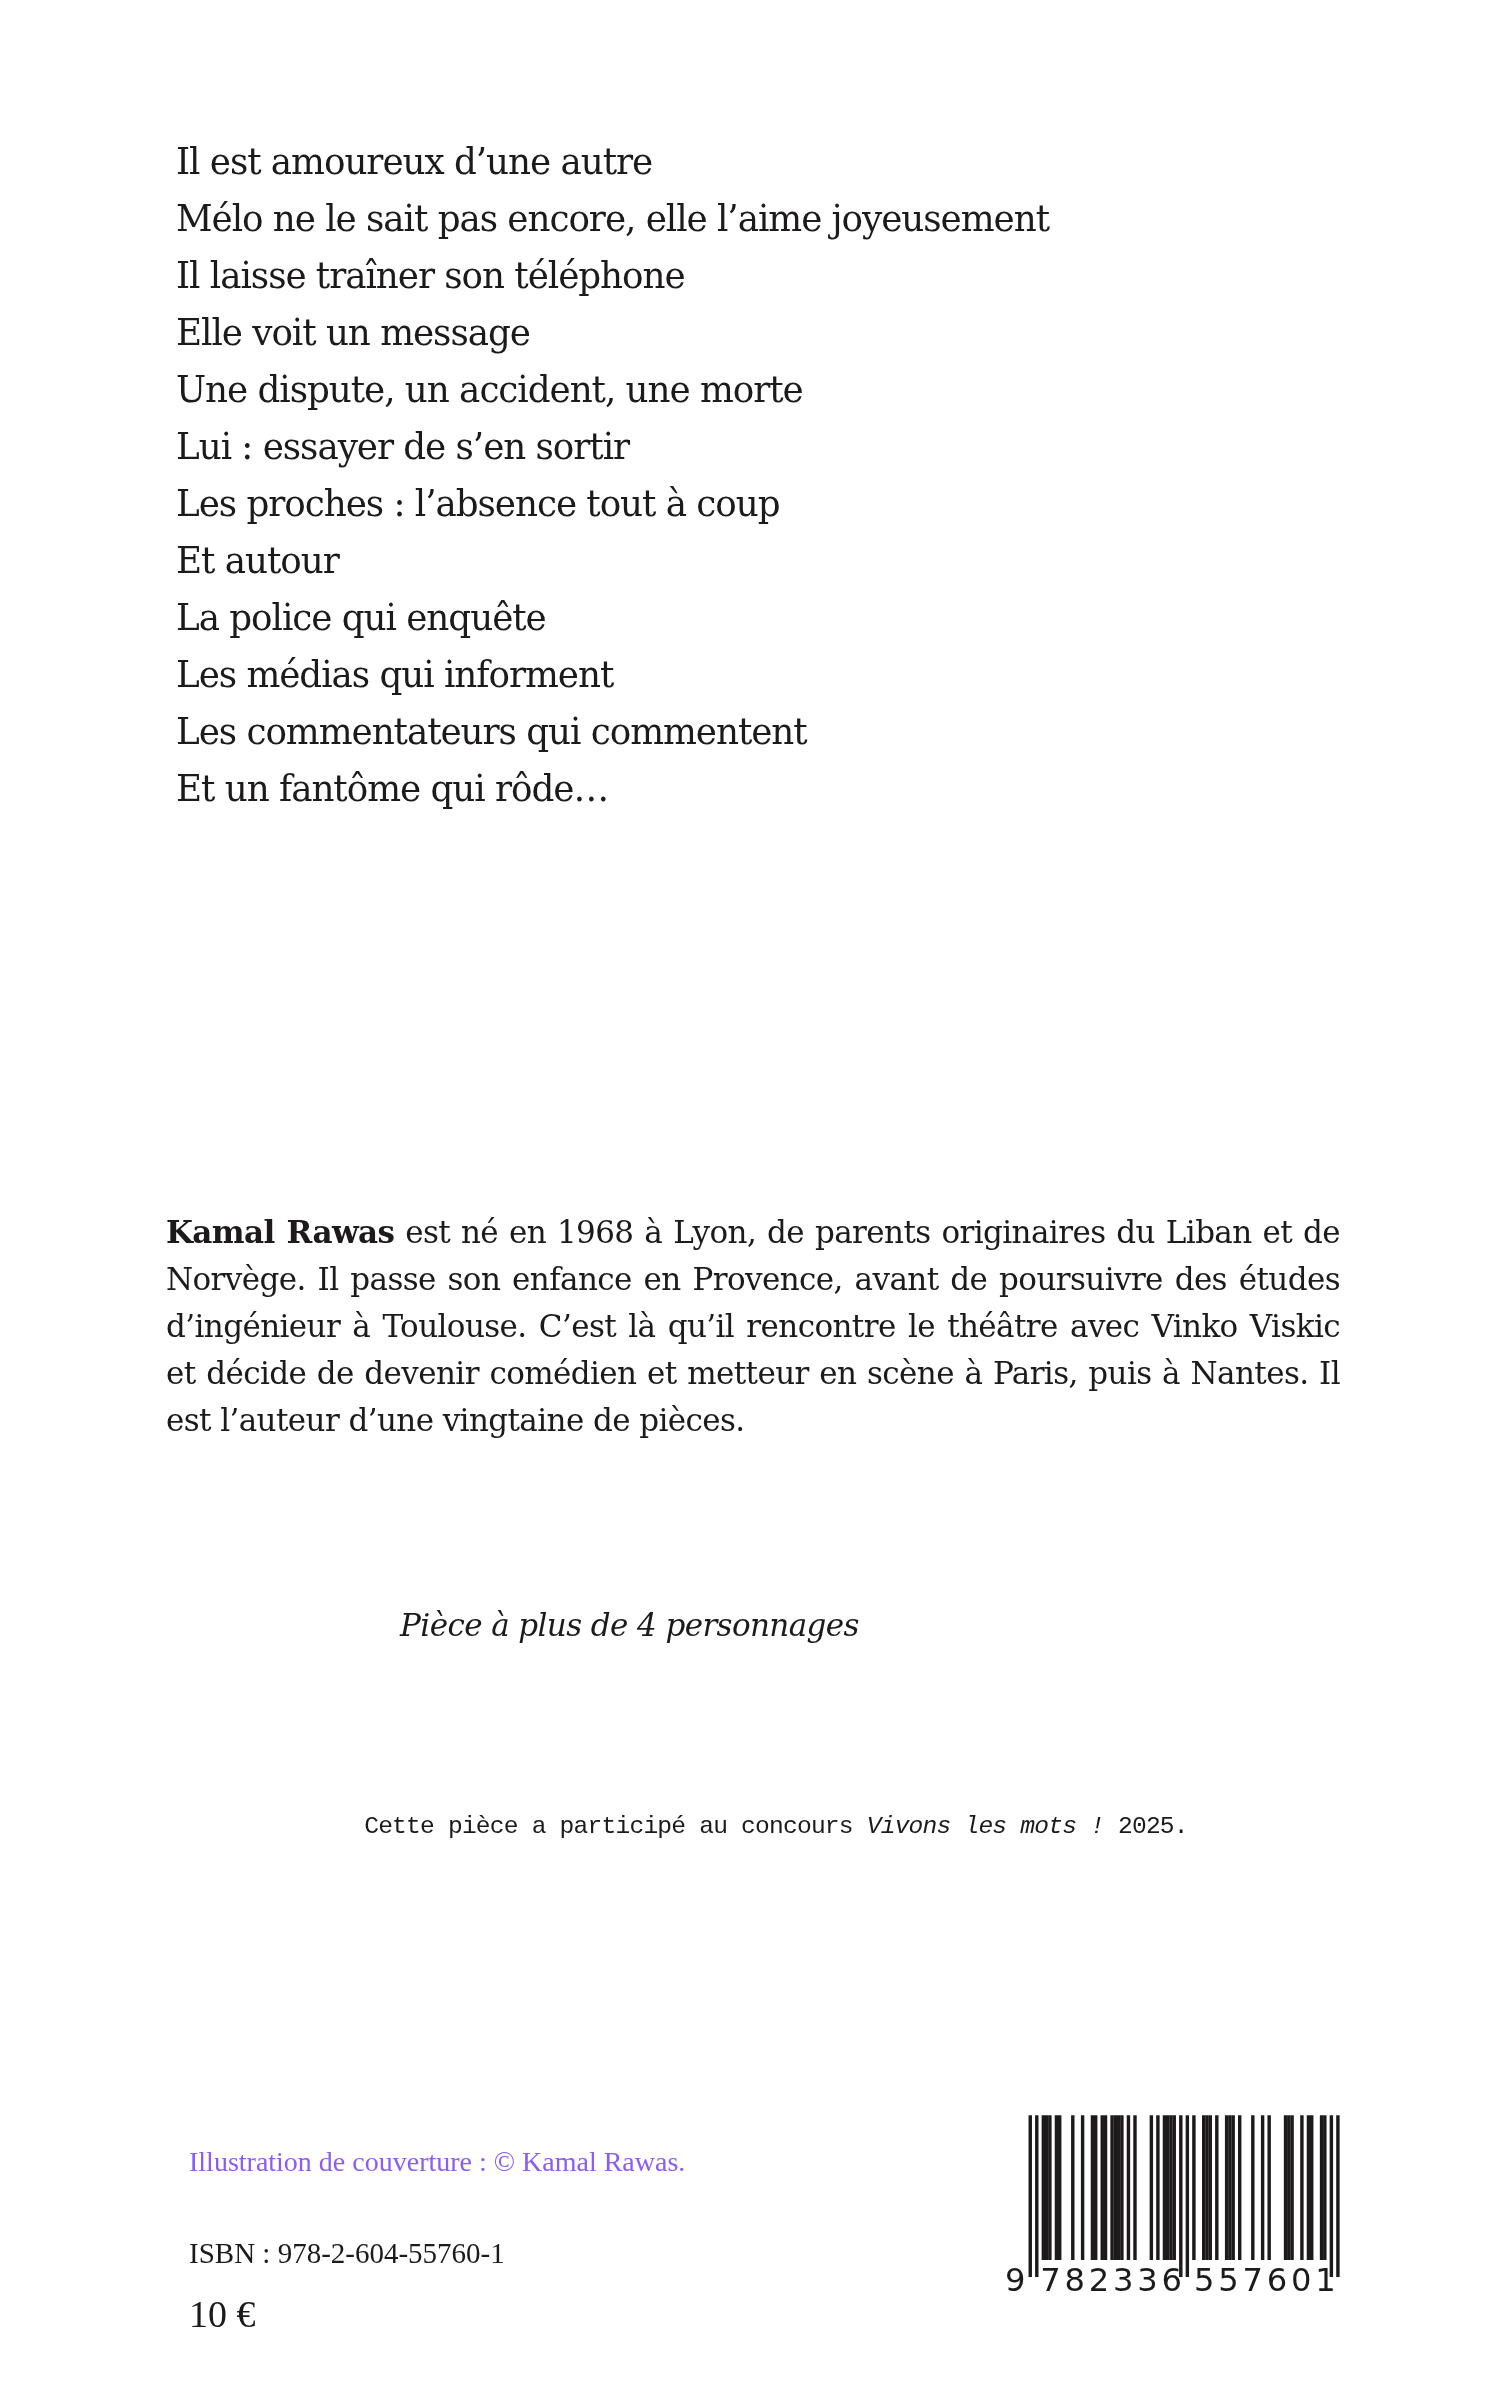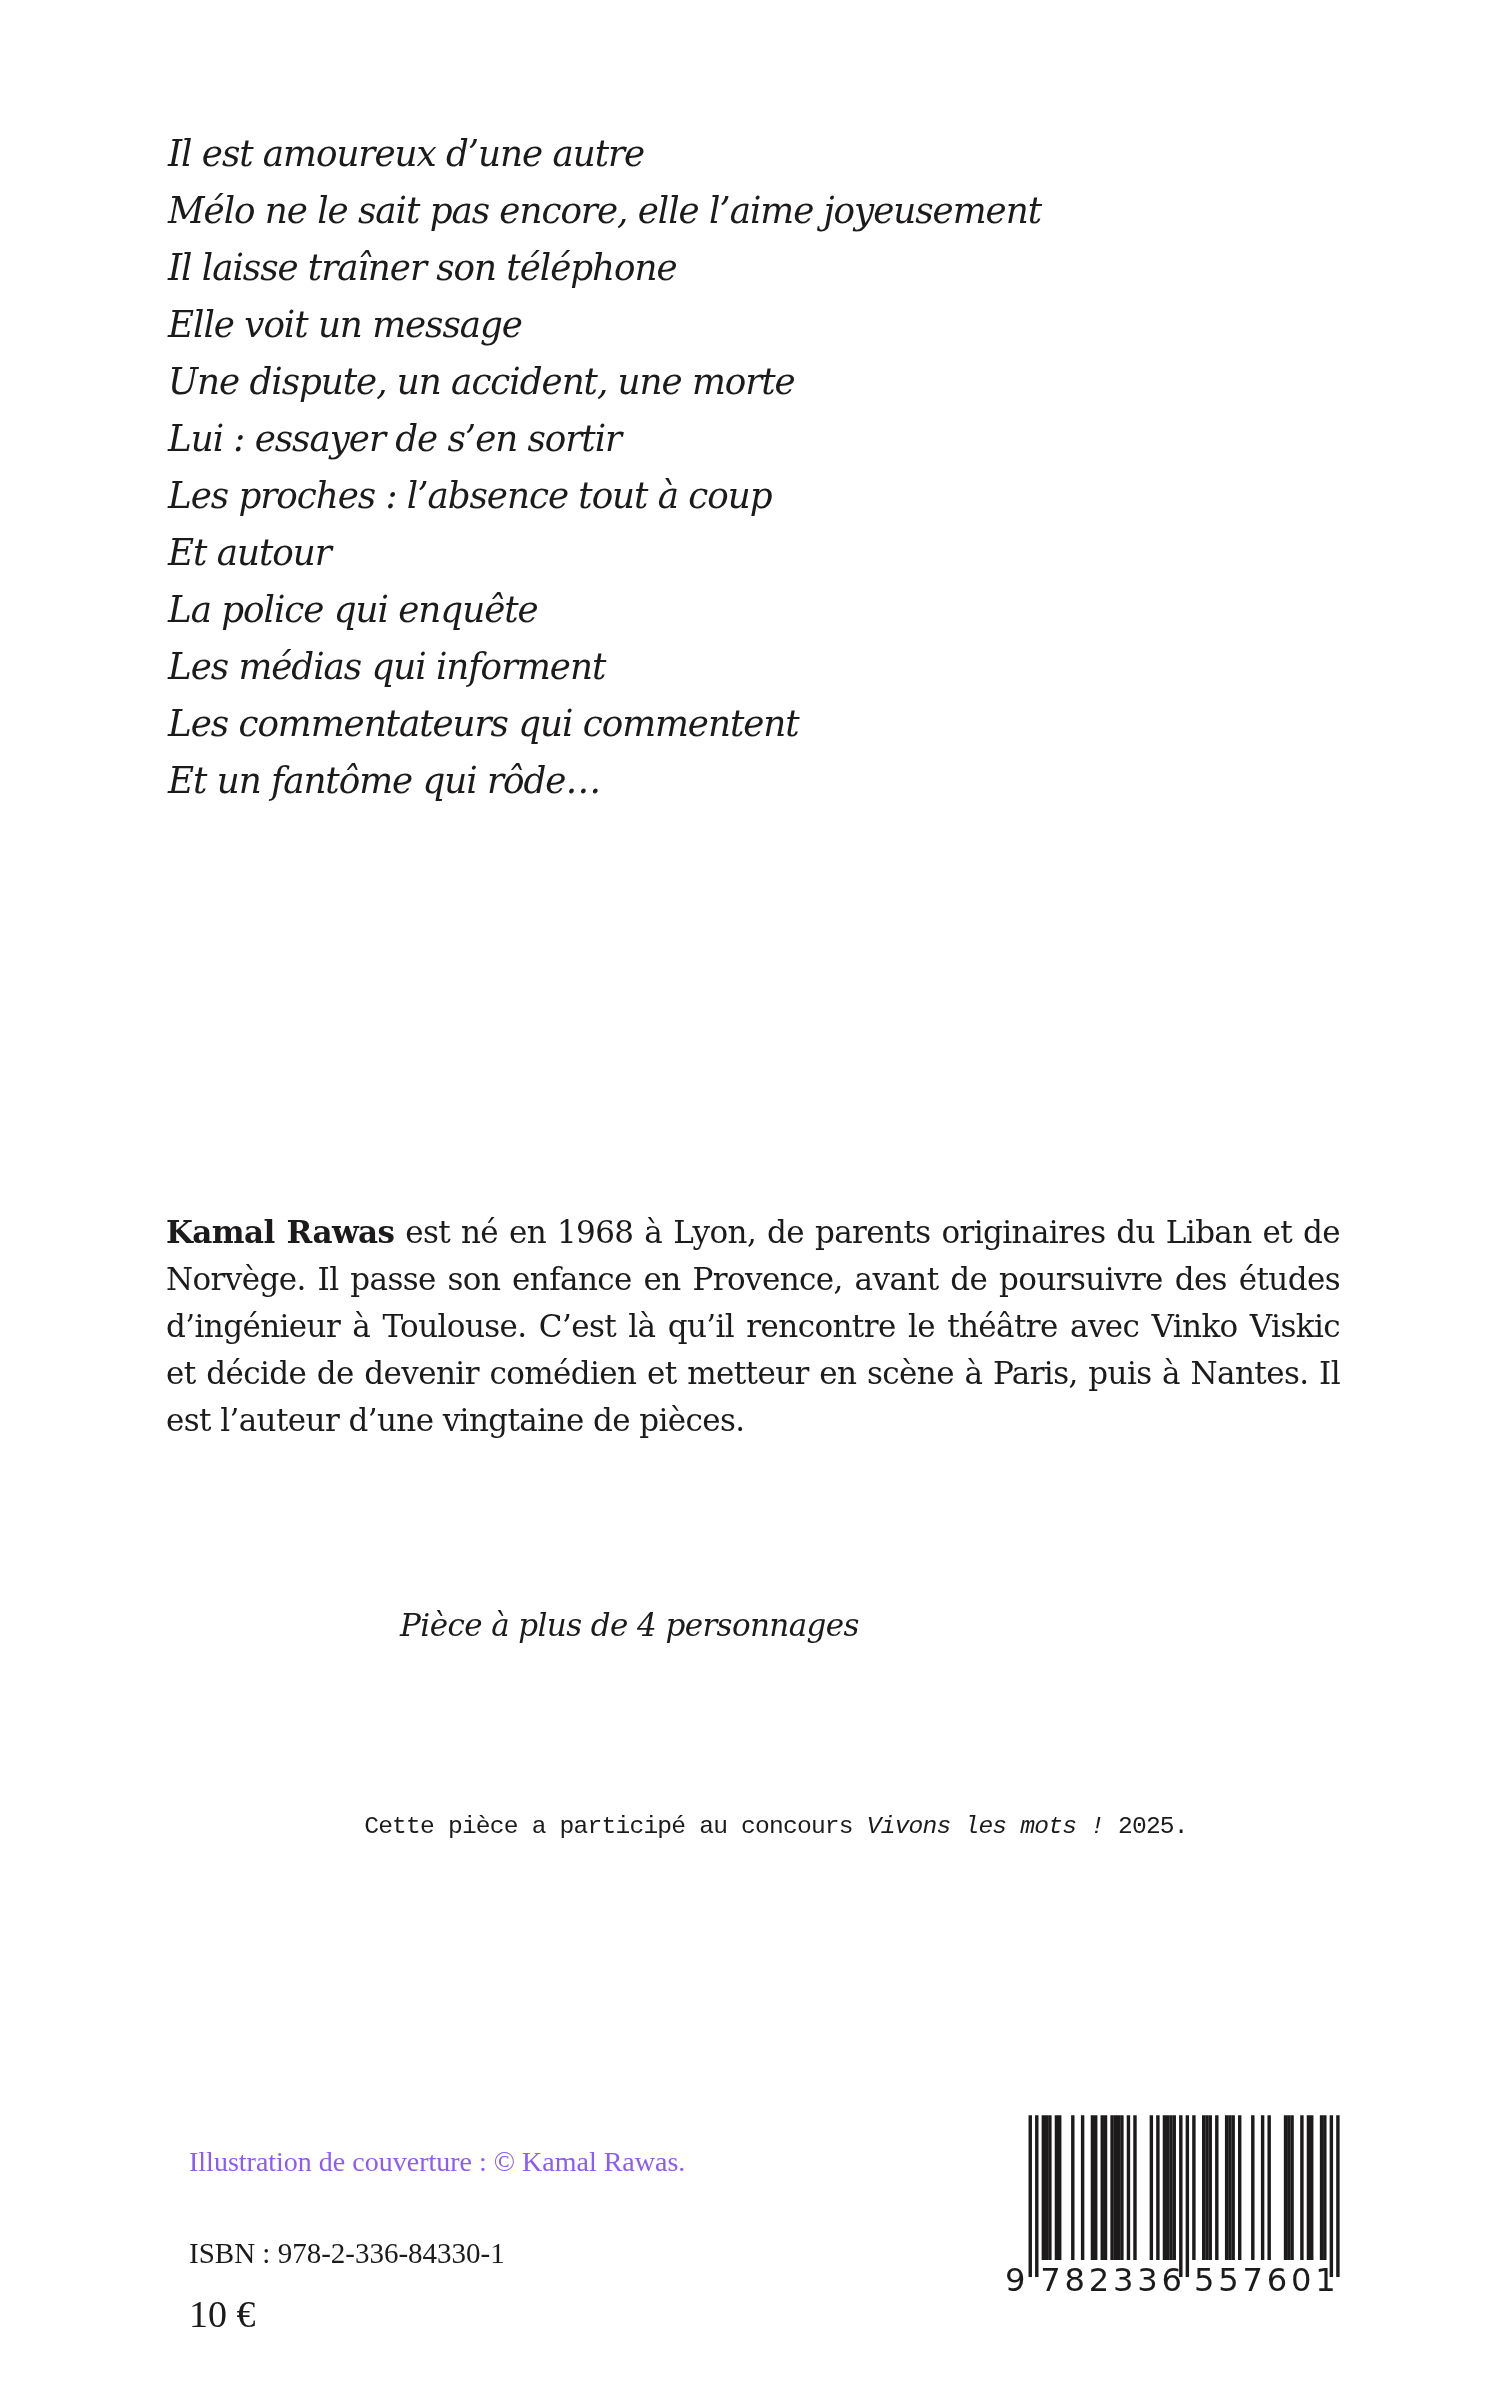--- a/index.html
+++ b/index.html
@@ -12,24 +12,23 @@
       height: 2402px;
       position: relative;
       overflow: hidden;
       color: #1c1a1b;
       font-family: "DejaVu Serif", "Liberation Serif", serif;
     }
     .poem {
       position: absolute;
       left: 168px;
       top: 125px;
-      margin: 0;
+      margin: 8px;
       padding: 0;
       list-style: none;
-      font-style: italic;
     }
     .poem li {
       font-family: "DejaVu Serif", serif;
       font-size: 38px;
       line-height: 57px;
       height: 57px;
       white-space: nowrap;
       letter-spacing: -1.1px;
       transform: scaleX(0.94);
       transform-origin: left center;
@@ -127,21 +126,21 @@
   <li>Et un fantôme qui rôde…</li>
 </ul>
 
 <p class="bio"><span class="author">Kamal Rawas</span><span> est né en 1968 à Lyon, de parents originaires du Liban et de Norvège. Il passe son enfance en Provence, avant de poursuivre des études d’ingénieur à Toulouse. C’est là qu’il rencontre le théâtre avec Vinko Viskic et décide de devenir comédien et metteur en scène à Paris, puis à Nantes. Il est l’auteur d’une vingtaine de pièces.</span></p>
 
 <div class="cast">Pièce à plus de 4 personnages</div>
 
 <div class="contest"><span>Cette pièce a participé au concours </span><span class="em">Vivons les mots !</span><span> 2025.</span></div>
 
 <div class="credits">Illustration de couverture : © Kamal Rawas.</div>
-<div class="isbn">ISBN : 978-2-336-84330-1</div>
+<div class="isbn">ISBN : 978-2-604-55760-1</div>
 <div class="price">10 €</div>
 
 <div class="barcode">
   <svg id="barcode-svg" width="350" height="185" viewBox="0 0 370 195">
       <rect x="27.00" y="0" width="3.61" height="171" fill="#1c1a1b"></rect>
       <rect x="33.92" y="0" width="3.61" height="171" fill="#1c1a1b"></rect>
       <rect x="40.84" y="0" width="3.61" height="153" fill="#1c1a1b"></rect>
       <rect x="44.30" y="0" width="3.61" height="153" fill="#1c1a1b"></rect>
       <rect x="47.76" y="0" width="3.61" height="153" fill="#1c1a1b"></rect>
       <rect x="54.68" y="0" width="3.61" height="153" fill="#1c1a1b"></rect>

